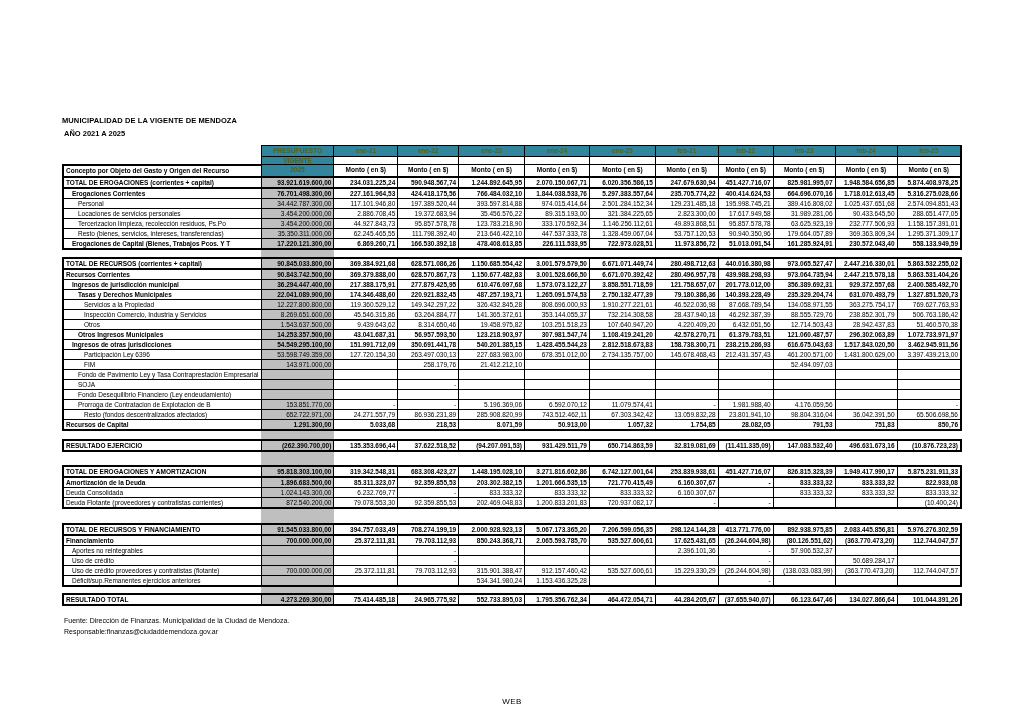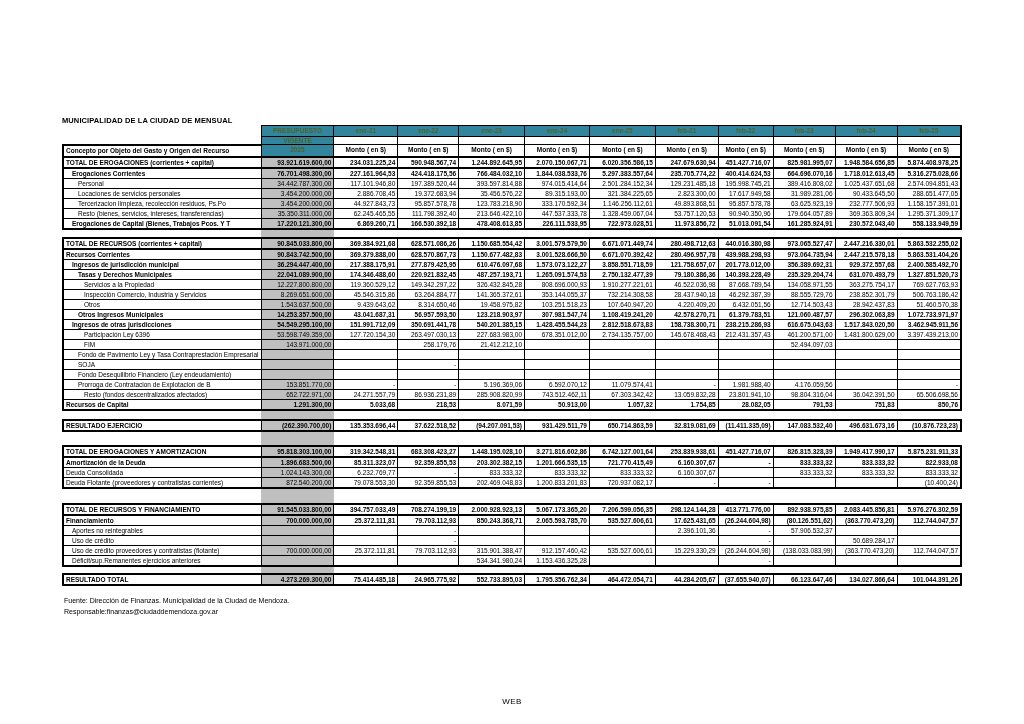--- a/index.html
+++ b/index.html
@@ -44,21 +44,22 @@
   .footer div{margin-bottom:4px;}
   .page-label{
     position:absolute;left:50%;transform:translateX(-50%);
     top:697px;font-size:8px;letter-spacing:.5px;
   }
 </style>
 </head>
 <body>
 
 <div class="sheet">
-  <div class="org-title">MUNICIPALIDAD DE LA CIUDAD DE MENSUAL</div>
+  <div class="org-title">MUNICIPALIDAD DE LA VIGENTE DE MENDOZA</div>
+  <div class="report-period">AÑO 2021 A 2025</div>
 
   <table id="tbl">
       <colgroup>
         <col style="width: 176px;">
         <col style="width: 73px;">
         <col style="width: 64px;">
         <col style="width: 61px;">
         <col style="width: 66px;">
         <col style="width: 65px;">
         <col style="width: 66px;">

